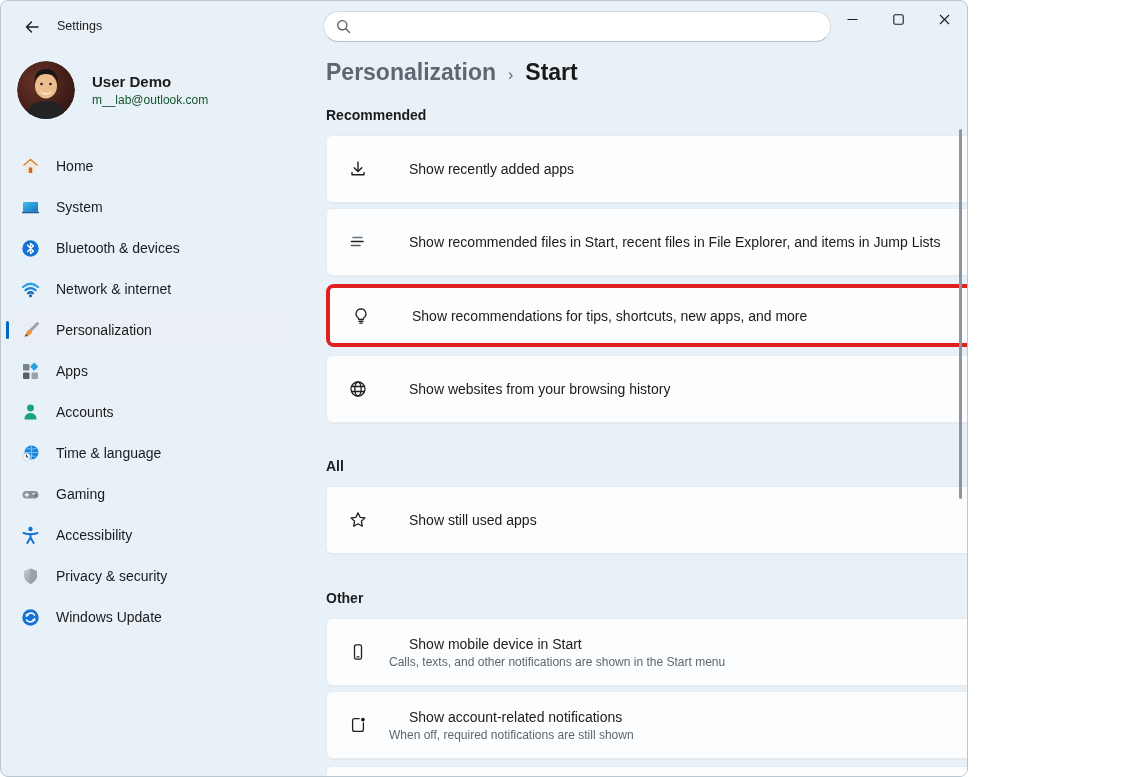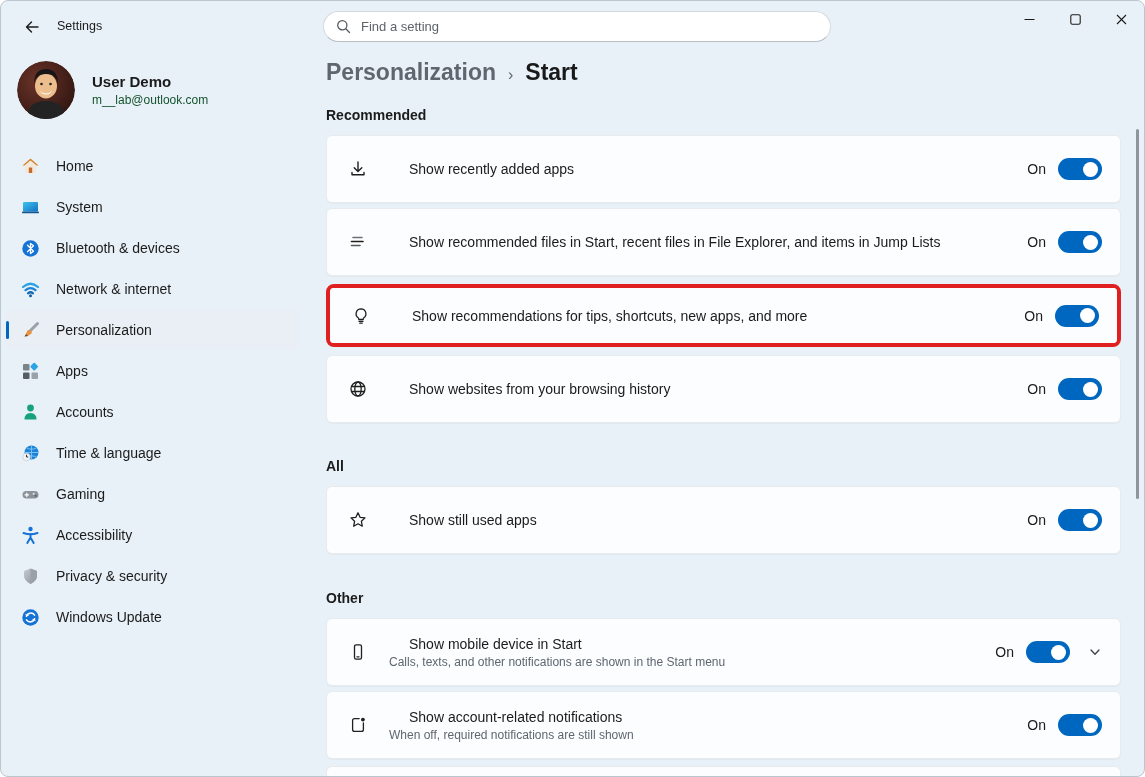--- a/index.html
+++ b/index.html
@@ -1,18 +1,18 @@
 <!DOCTYPE html>
 <html><head>
 <meta charset="utf-8">
 <style>
   * { margin:0; padding:0; box-sizing:border-box; }
   html,body { width:1145px; height:777px; font-family:"Liberation Sans","DejaVu Sans",sans-serif; }
   .window {
-    position:relative; width:1145px; height:777px;
+    position:relative; width:968px; height:777px;
     background:#e9f1f8; border:1px solid #bcc6cf; border-radius:8px; overflow:hidden;
   }
   
   .titlebar { position:absolute; top:0; left:0; right:0; height:48px; }
   .back-btn { position:absolute; left:16px; top:14px; width:30px; height:24px; display:flex; align-items:center; justify-content:center; border-radius:4px; cursor:pointer; }
   .app-title { position:absolute; left:56px; top:18px; font-size:12.5px; color:#1b1b1b; }
   .win-controls { position:absolute; right:0; top:0; display:flex; }
   .win-btn { width:46px; height:36px; display:flex; align-items:center; justify-content:center; color:#1b1b1b; cursor:pointer; }
   
   .searchbox {
@@ -102,21 +102,20 @@
           </svg>
       </div>
     </div>
   </div>
 
   <div class="searchbox">
     <svg width="15" height="15" viewBox="0 0 15 15">
       <circle cx="6.3" cy="6.3" r="4.6" stroke="#55595e" stroke-width="1.3" fill="none"></circle>
       <path d="M9.8 9.8 L13.5 13.5" stroke="#55595e" stroke-width="1.3" stroke-linecap="round"></path>
     </svg>
-    <input type="text" placeholder="Find a setting" style="">
   </div>
 
   <div class="sidebar">
     <div class="user-block">
       <div class="avatar">
         <svg width="58" height="58" viewBox="0 0 58 58">
           <defs>
             <radialGradient id="avbg" cx="35%" cy="35%" r="80%">
               <stop offset="0%" stop-color="#6b3328"></stop>
                 <stop offset="100%" stop-color="#2c1410"></stop>

